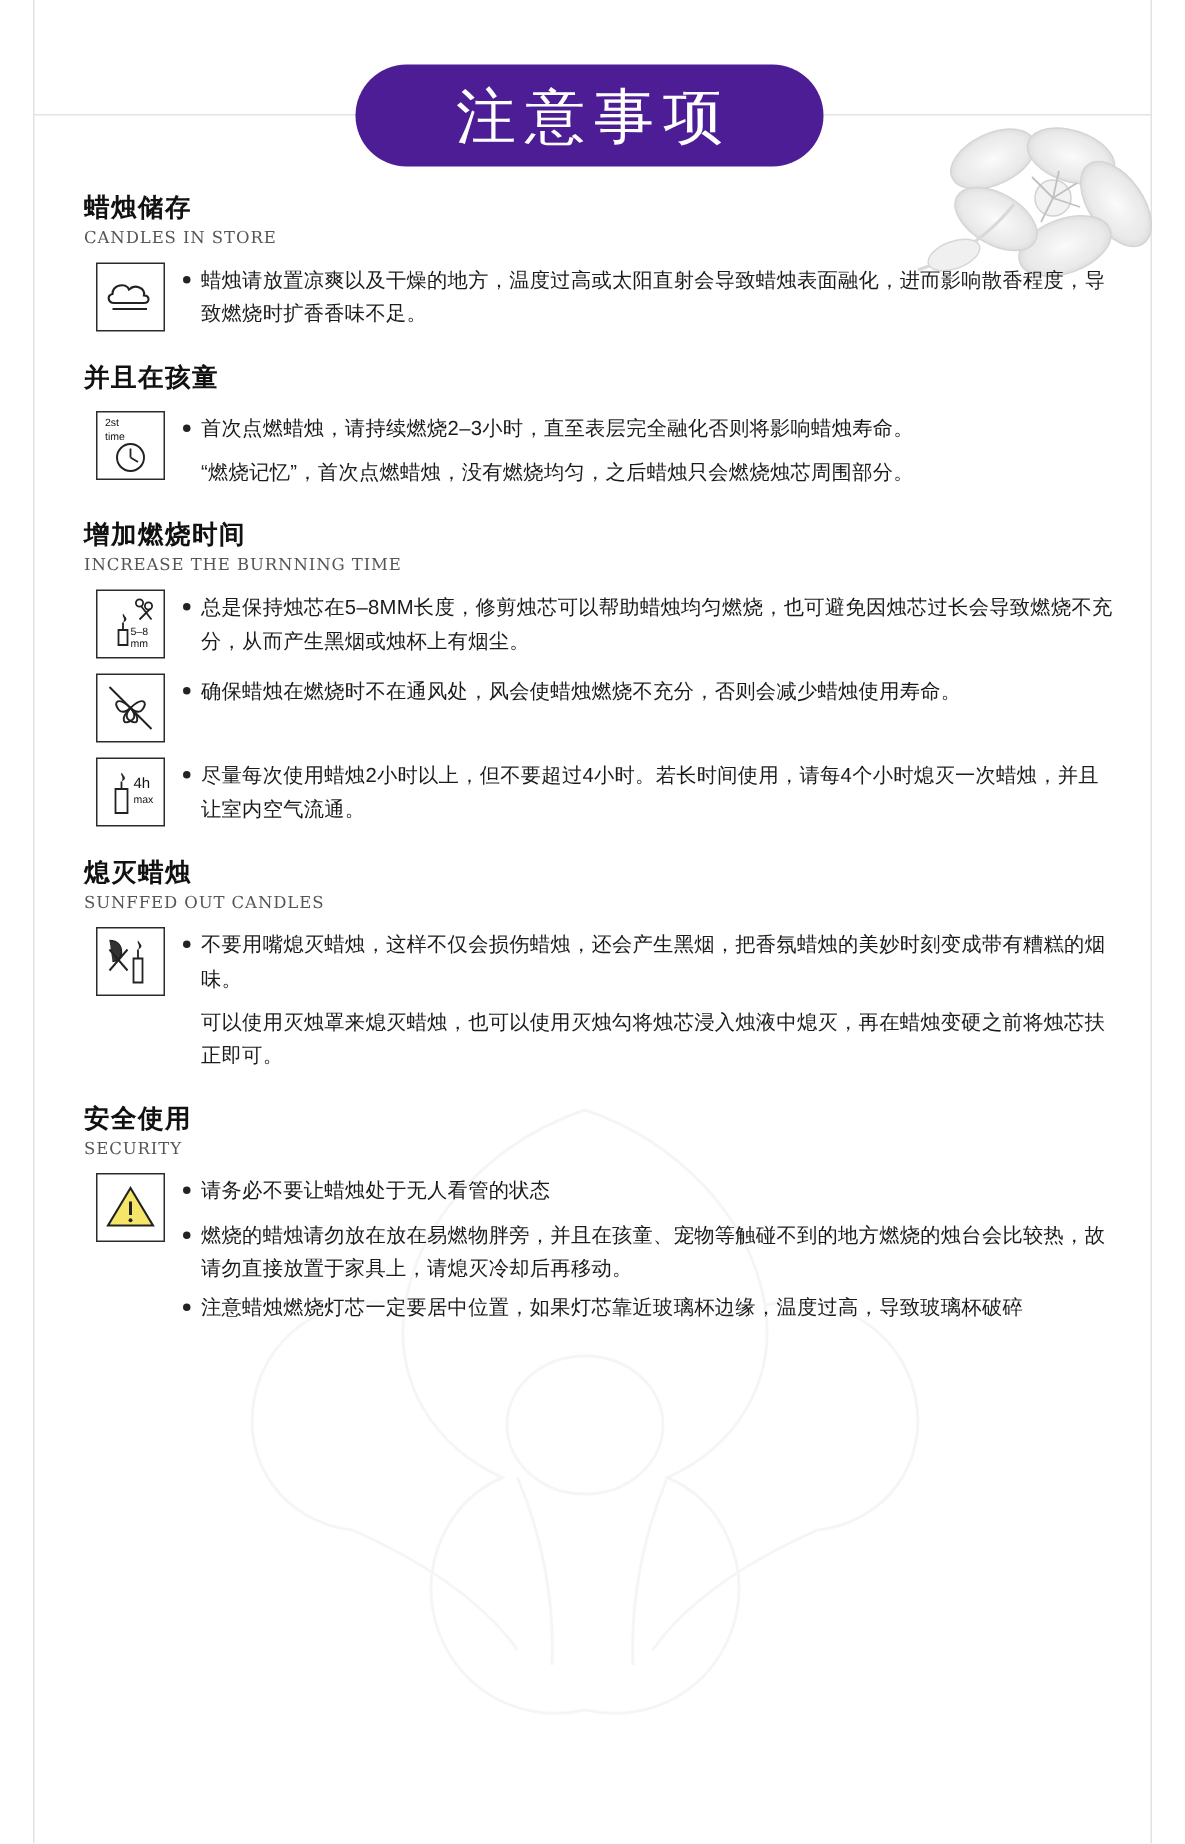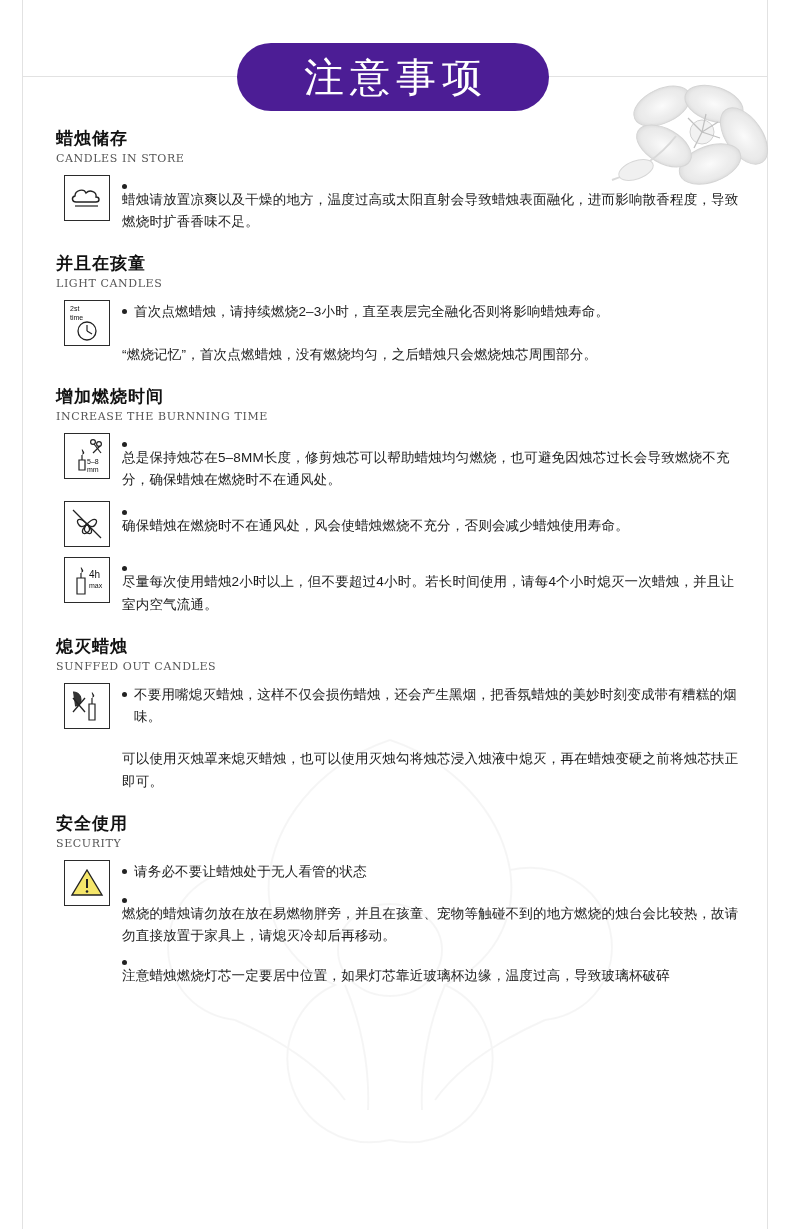--- a/index.html
+++ b/index.html
@@ -127,21 +127,21 @@
   }
   .bullets {
     flex: 1;
     padding-top: 1px;
   }
   .bullet {
     display: flex;
     align-items: flex-start;
     margin-bottom: 7px;
   }
-  .bullet:last-child { margin-bottom: 0; flex-direction: column; }
+  .bullet:last-child { margin-bottom: 0; }
   .dot {
     width: 5px;
     height: 5px;
     background: #222;
     border-radius: 50%;
     margin-top: 8px;
     margin-right: 7px;
     flex: 0 0 auto;
   }
   .btext {
@@ -236,21 +236,20 @@
           </div>
         </div>
       </div>
     </div>
 
     <div class="gap-md"></div>
 
     <div class="section">
       <div class="sec-head">
         <div class="sec-title-cn">并且在孩童</div>
-        <div class="sec-title-en">LIGHT CANDLES</div>
       </div>
       <div class="item">
         <div class="icon-box">
           <svg class="ic-svg" width="44" height="44" viewBox="0 0 44 44">
             <circle cx="22" cy="30" r="9" fill="none" stroke="#222" stroke-width="1.3"></circle>
             <line x1="22" y1="30" x2="22" y2="24" stroke="#222" stroke-width="1.2"></line>
             <line x1="22" y1="30" x2="27" y2="33" stroke="#222" stroke-width="1.2"></line>
           </svg>
           <span class="icon-label" style="left:5px; top:4px;">2st</span>
           <span class="icon-label" style="left:5px; top:13px;">time</span>
@@ -286,21 +285,21 @@
             <circle cx="34" cy="10" r="2.4" fill="none" stroke="#222" stroke-width="1.2"></circle>
             <line x1="29" y1="10" x2="36" y2="19" stroke="#222" stroke-width="1.2"></line>
             <line x1="35" y1="12" x2="28" y2="19" stroke="#222" stroke-width="1.2"></line>
           </svg>
           <span class="icon-label" style="left:22px; top:24px;">5–8</span>
           <span class="icon-label" style="left:22px; top:32px;">mm</span>
         </div>
         <div class="bullets">
           <div class="bullet">
             <span class="dot"></span>
-            <span class="btext">总是保持烛芯在5–8MM长度，修剪烛芯可以帮助蜡烛均匀燃烧，也可避免因烛芯过长会导致燃烧不充分，确保蜡烛在燃烧时不在通风处。</span>
+            <span class="btext">总是保持烛芯在5–8MM长度，修剪烛芯可以帮助蜡烛均匀燃烧，也可避免因烛芯过长会导致燃烧不充分，从而产生黑烟或烛杯上有烟尘。</span>
           </div>
         </div>
       </div>
 
       <div class="item">
         <div class="icon-box">
           <svg class="ic-svg" width="44" height="44" viewBox="0 0 44 44">
             <g fill="none" stroke="#222" stroke-width="1.3">
               <path d="M22 22 C14 14 10 18 14 23 C17 27 22 22 22 22 Z"></path>
               <path d="M22 22 C30 14 34 18 30 23 C27 27 22 22 22 22 Z"></path>

